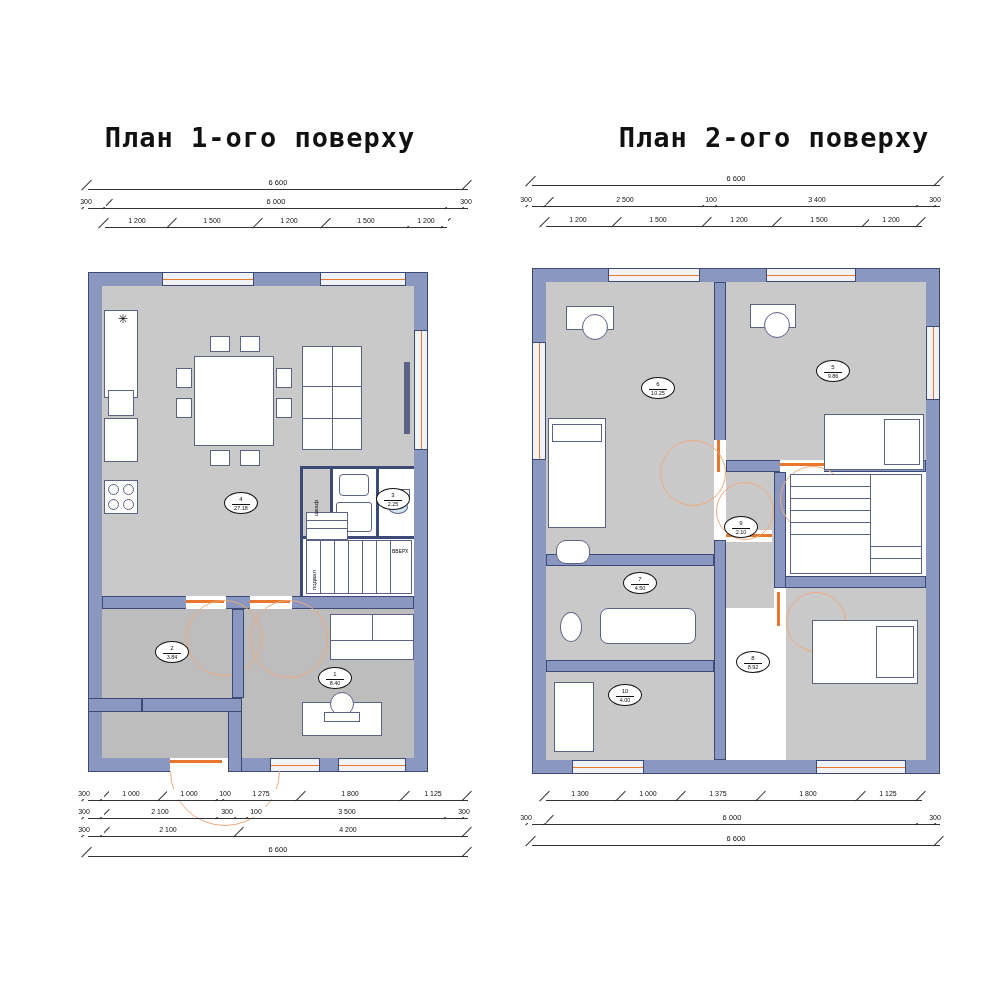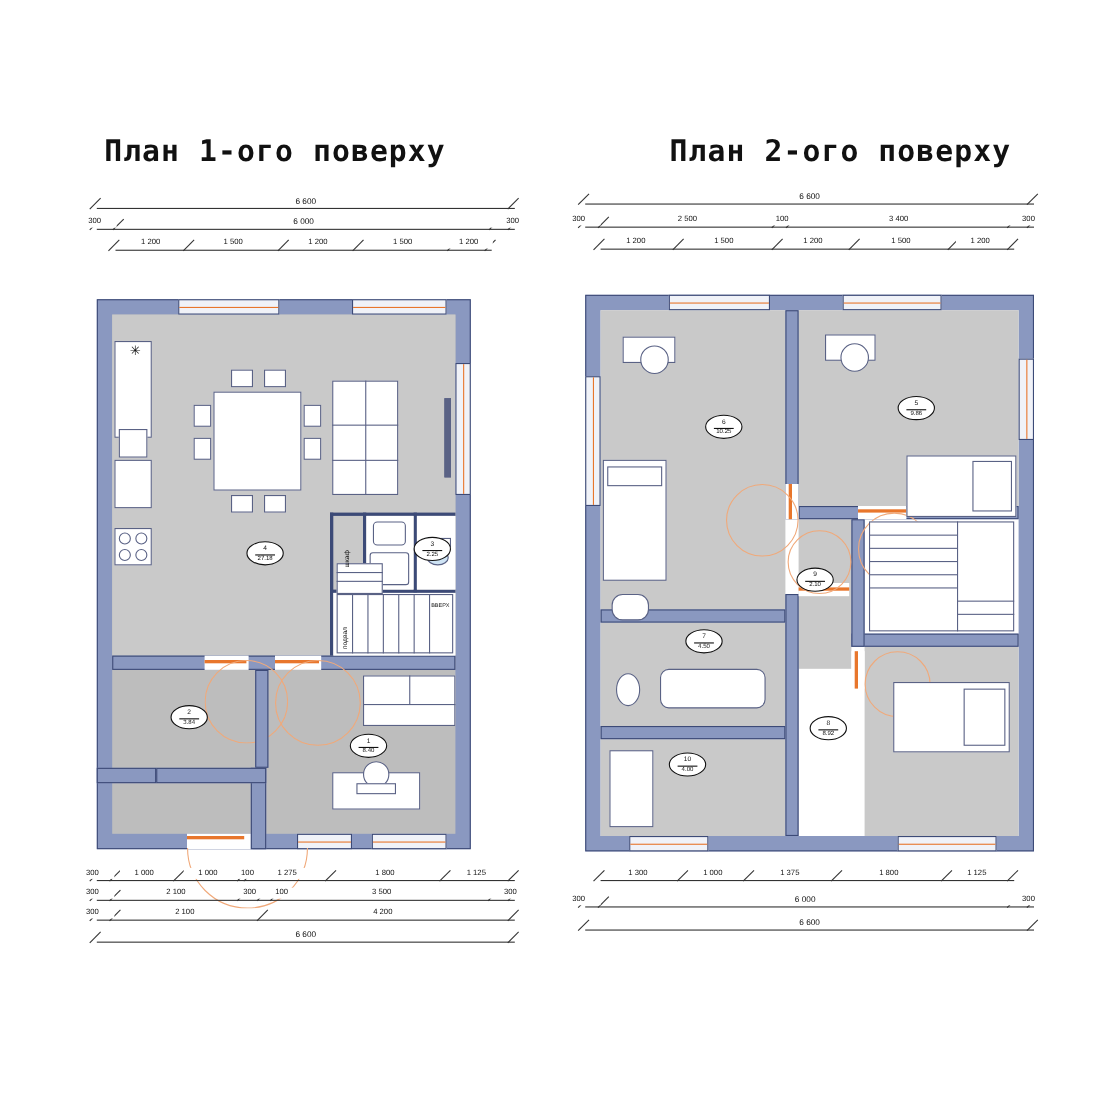--- a/index.html
+++ b/index.html
@@ -19,20 +19,21 @@
     position: absolute;
     left: 0;
     top: 0;
     width: 1000px;
     height: 1000px;
   }
   .plan {
     position: absolute;
     top: 0;
     height: 780px;
+    padding-left: 20px;
   }
   #plan1 { left: 0; width: 500px; }
   #plan2 { left: 500px; width: 500px; }
 
   .plan-title {
     position: absolute;
     top: 122px;
     width: 100%;
     text-align: center;
     font-family: "DejaVu Sans Mono", monospace;

